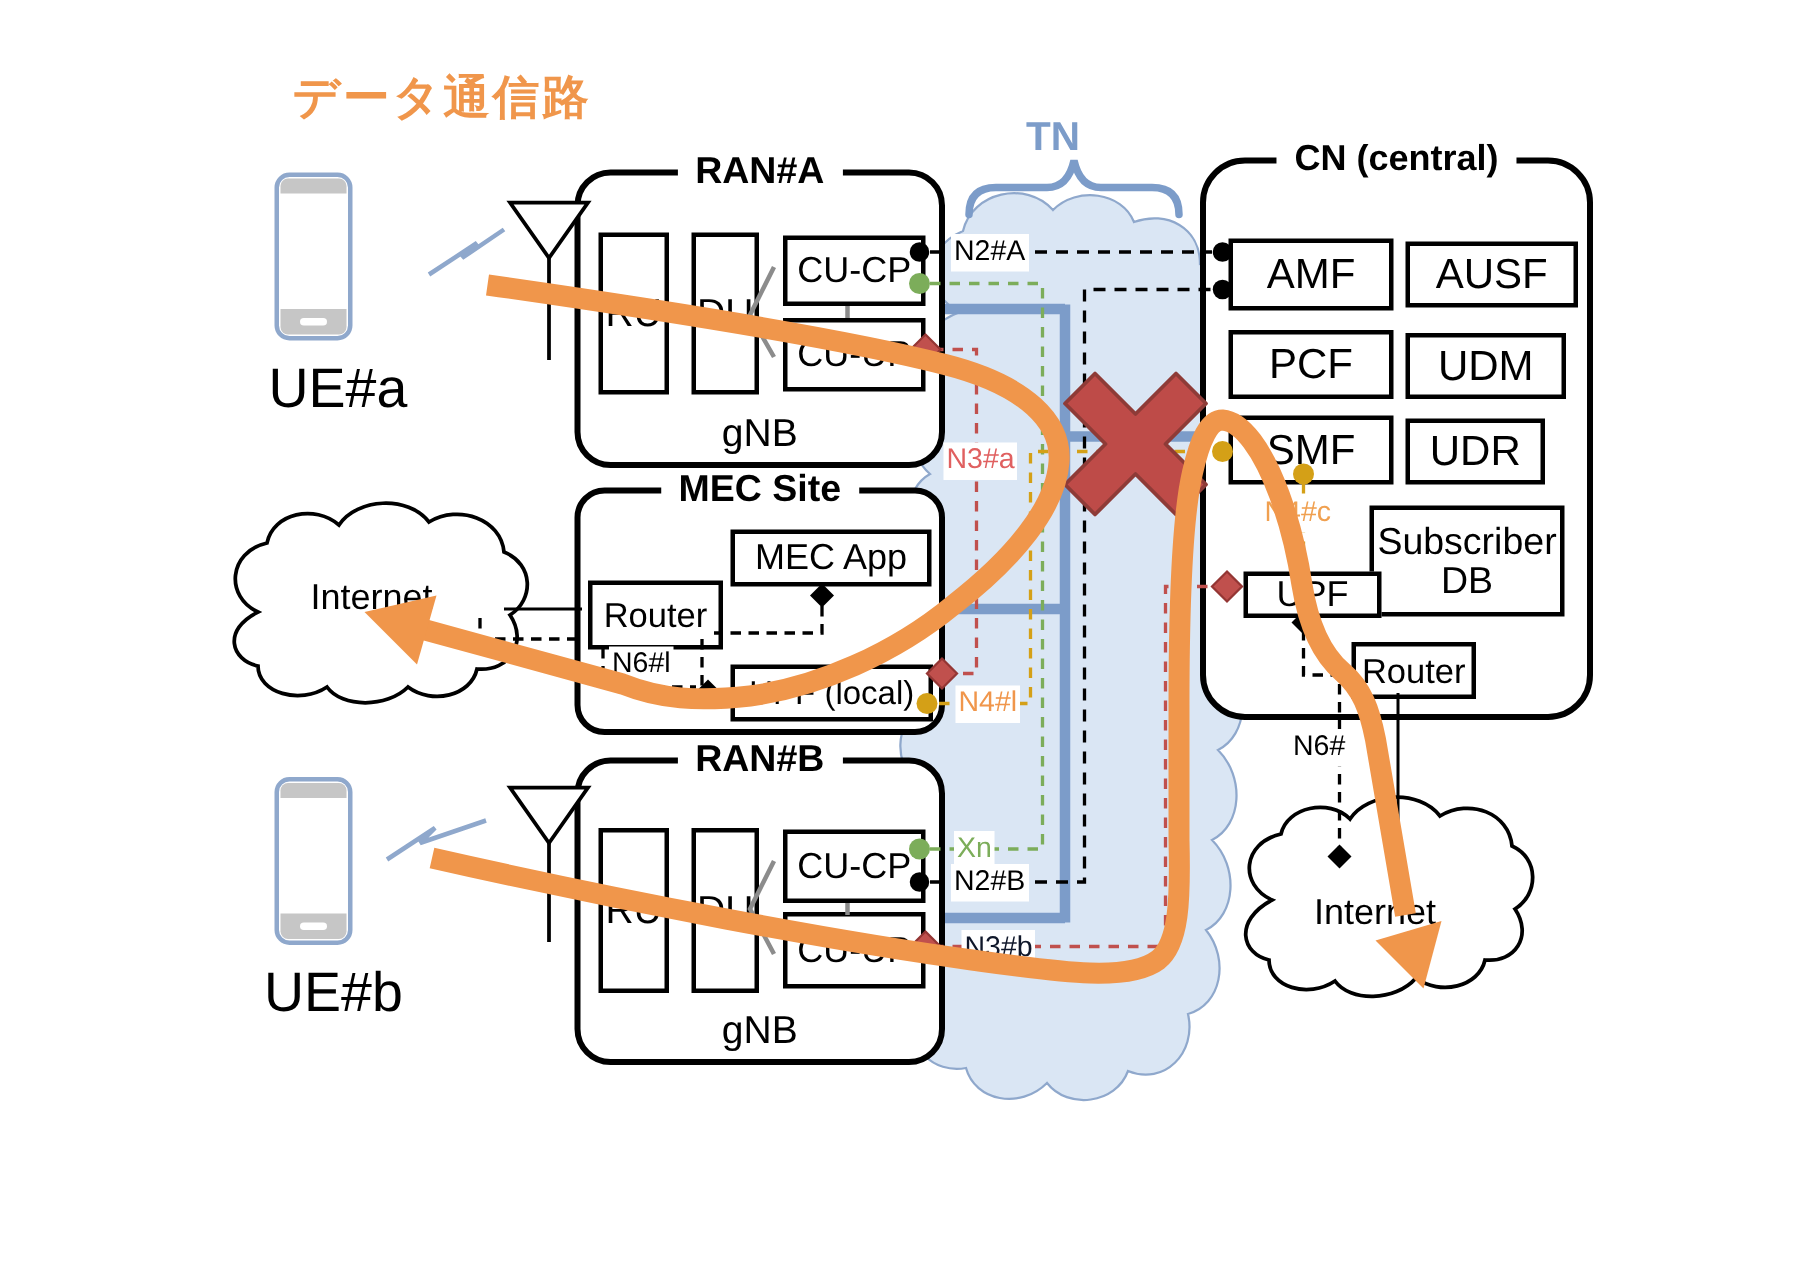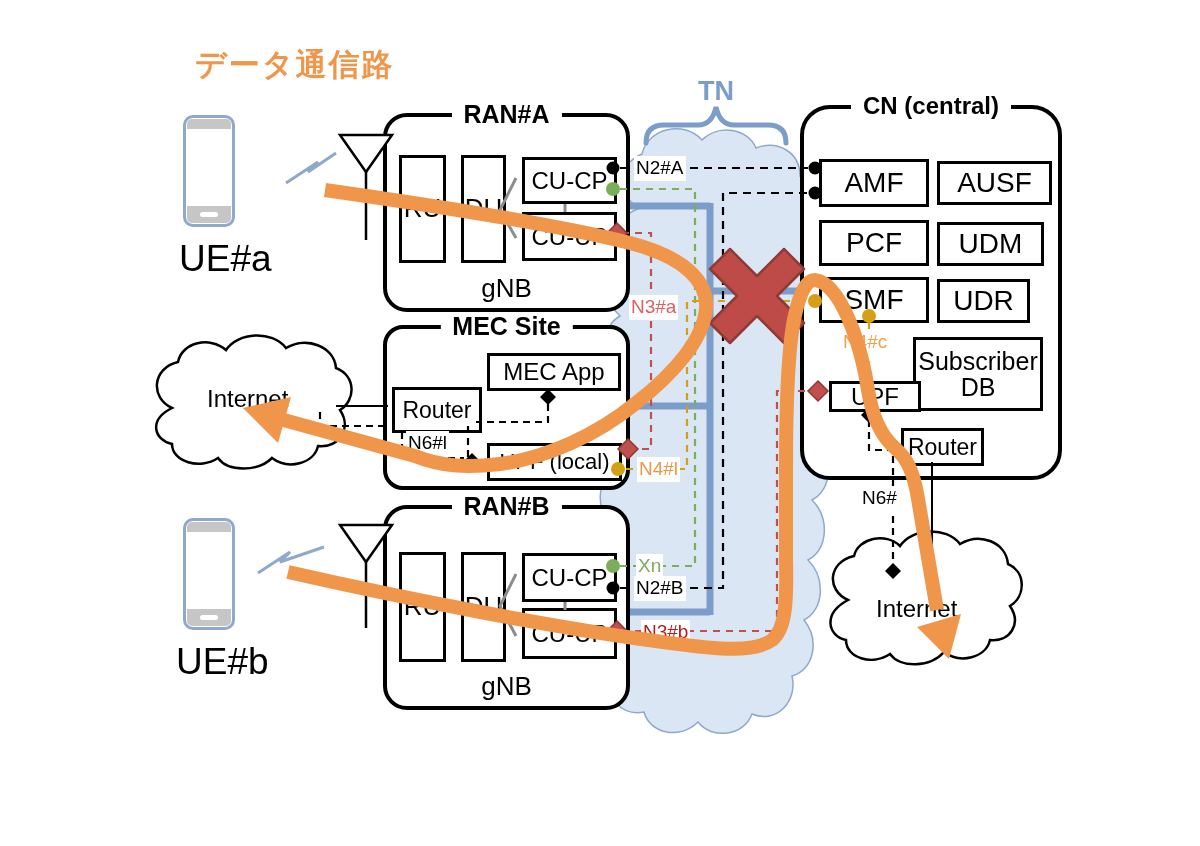--- a/index.html
+++ b/index.html
@@ -25,21 +25,21 @@
          background:#fff;box-sizing:border-box;z-index:1;}
   .phone .top-band{position:absolute;top:1px;left:1px;right:1px;height:10px;background:#C6C6C6;border-radius:5px 5px 0 0;}
   .phone .bot-band{position:absolute;bottom:1px;left:1px;right:1px;height:17px;background:#C6C6C6;border-radius:0 0 5px 5px;}
   .phone .home-pill{position:absolute;bottom:7px;left:50%;transform:translateX(-50%);
                     width:18px;height:5px;background:#fff;border-radius:3px;}
   .ue-label{position:absolute;font-size:37px;z-index:1;}
 
   .page-title{position:absolute;left:195px;top:44px;font-size:31px;font-weight:bold;z-index:1;letter-spacing:2px;}
   .caption{position:absolute;left:0;top:752px;width:100%;text-align:center;
            font-size:29px;font-weight:bold;z-index:1;}
-  .tn-label{position:absolute;left:686px;top:76px;width:60px;text-align:center;
+  .tn-label{position:absolute;left:672px;top:76px;width:60px;text-align:center;
             font-size:27px;font-weight:bold;z-index:3;}
 </style>
 </head>
 <body>
 
 <div id="stage">
 
   <svg class="layer-under" width="1200" height="846" viewBox="0 0 1200 846">
     <path d="M 640 208 C 616 196 614 166 642 154 C 648 128 684 120 702 140 C 718 124 748 128 756 148
          C 778 140 800 152 800 176 C 820 172 836 190 828 210 C 846 222 848 250 830 262
@@ -210,21 +210,21 @@
   <div class="tn-label" style="color:#7C9CC9">TN</div>
   <div class="cloud-label" style="left:207px;top:385px">Internet</div>
   <div class="cloud-label" style="left:876px;top:595px">Internet</div>
 
   <div class="iface-label" style="left:634px;top:156px">N2#A</div>
   <div class="iface-label" style="left:629px;top:295px;color:#E06060">N3#a</div>
   <div class="iface-label" style="left:637px;top:457px;color:#F0964B">N4#l</div>
   <div class="iface-label" style="left:406px;top:431px">N6#l</div>
   <div class="iface-label" style="left:636px;top:554px;color:#7CAD5A">Xn</div>
   <div class="iface-label" style="left:634px;top:576px">N2#B</div>
-  <div class="iface-label" style="left:641px;top:620px;color:#b91c1c">N3#b</div>
+  <div class="iface-label" style="left:641px;top:620px;color:#0f172a">N3#b</div>
   <div class="iface-label" style="left:841px;top:330px;color:#F0A050">N4#c</div>
   <div class="iface-label" style="left:860px;top:486px">N6#</div>
 
   <svg class="layer-top" width="1200" height="846" viewBox="0 0 1200 846">
     <polygon points="730,249 757,276 784,249 804,269 777,296 804,323 784,343 757,316 730,343 710,323 737,296 710,269" fill="#BE4B48" stroke="#8E3B37" stroke-width="2.5" stroke-linejoin="round"></polygon>
 
     <path d="M 325 190 C 430 205 560 225 630 243 C 685 257 708 282 706 308 C 704 338 676 372 636 403
          C 596 436 545 458 500 464 C 465 468 440 466 415 456 L 280 419" stroke="#F0964B" stroke-width="14" fill="none" stroke-linejoin="round"></path>
     <polygon points="243,408 291,397 278,443" fill="#F0964B"></polygon>
 

